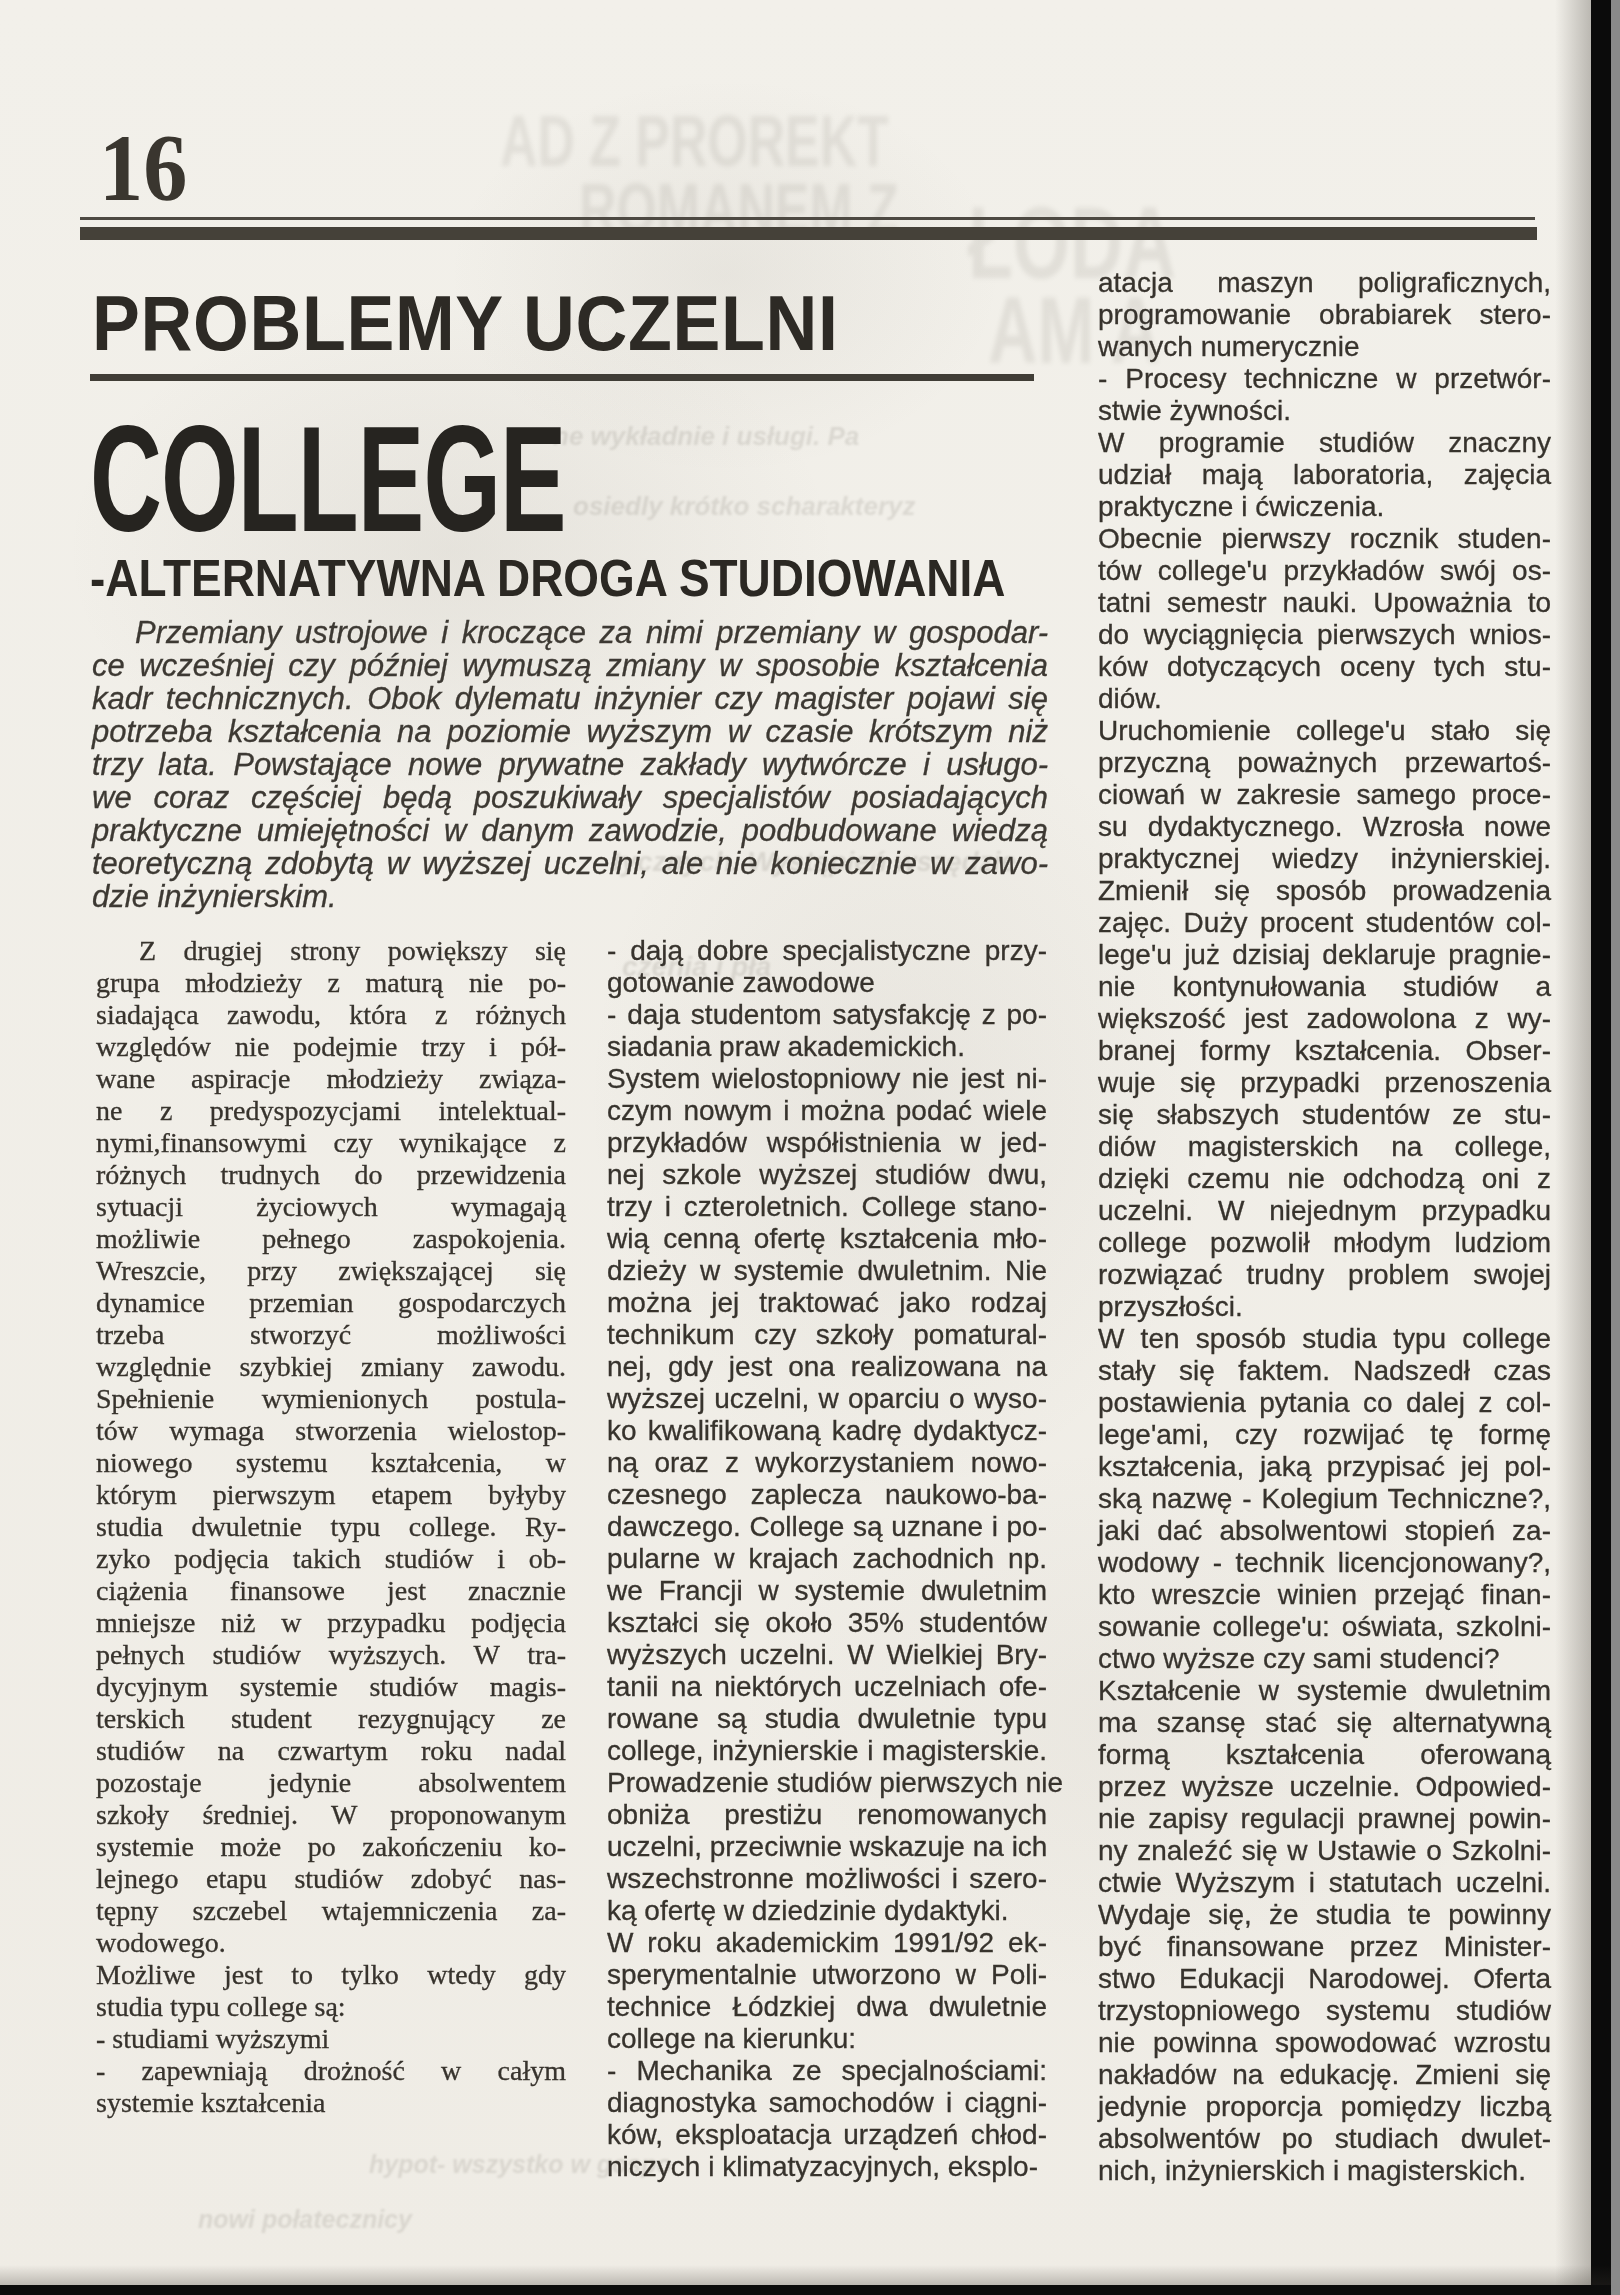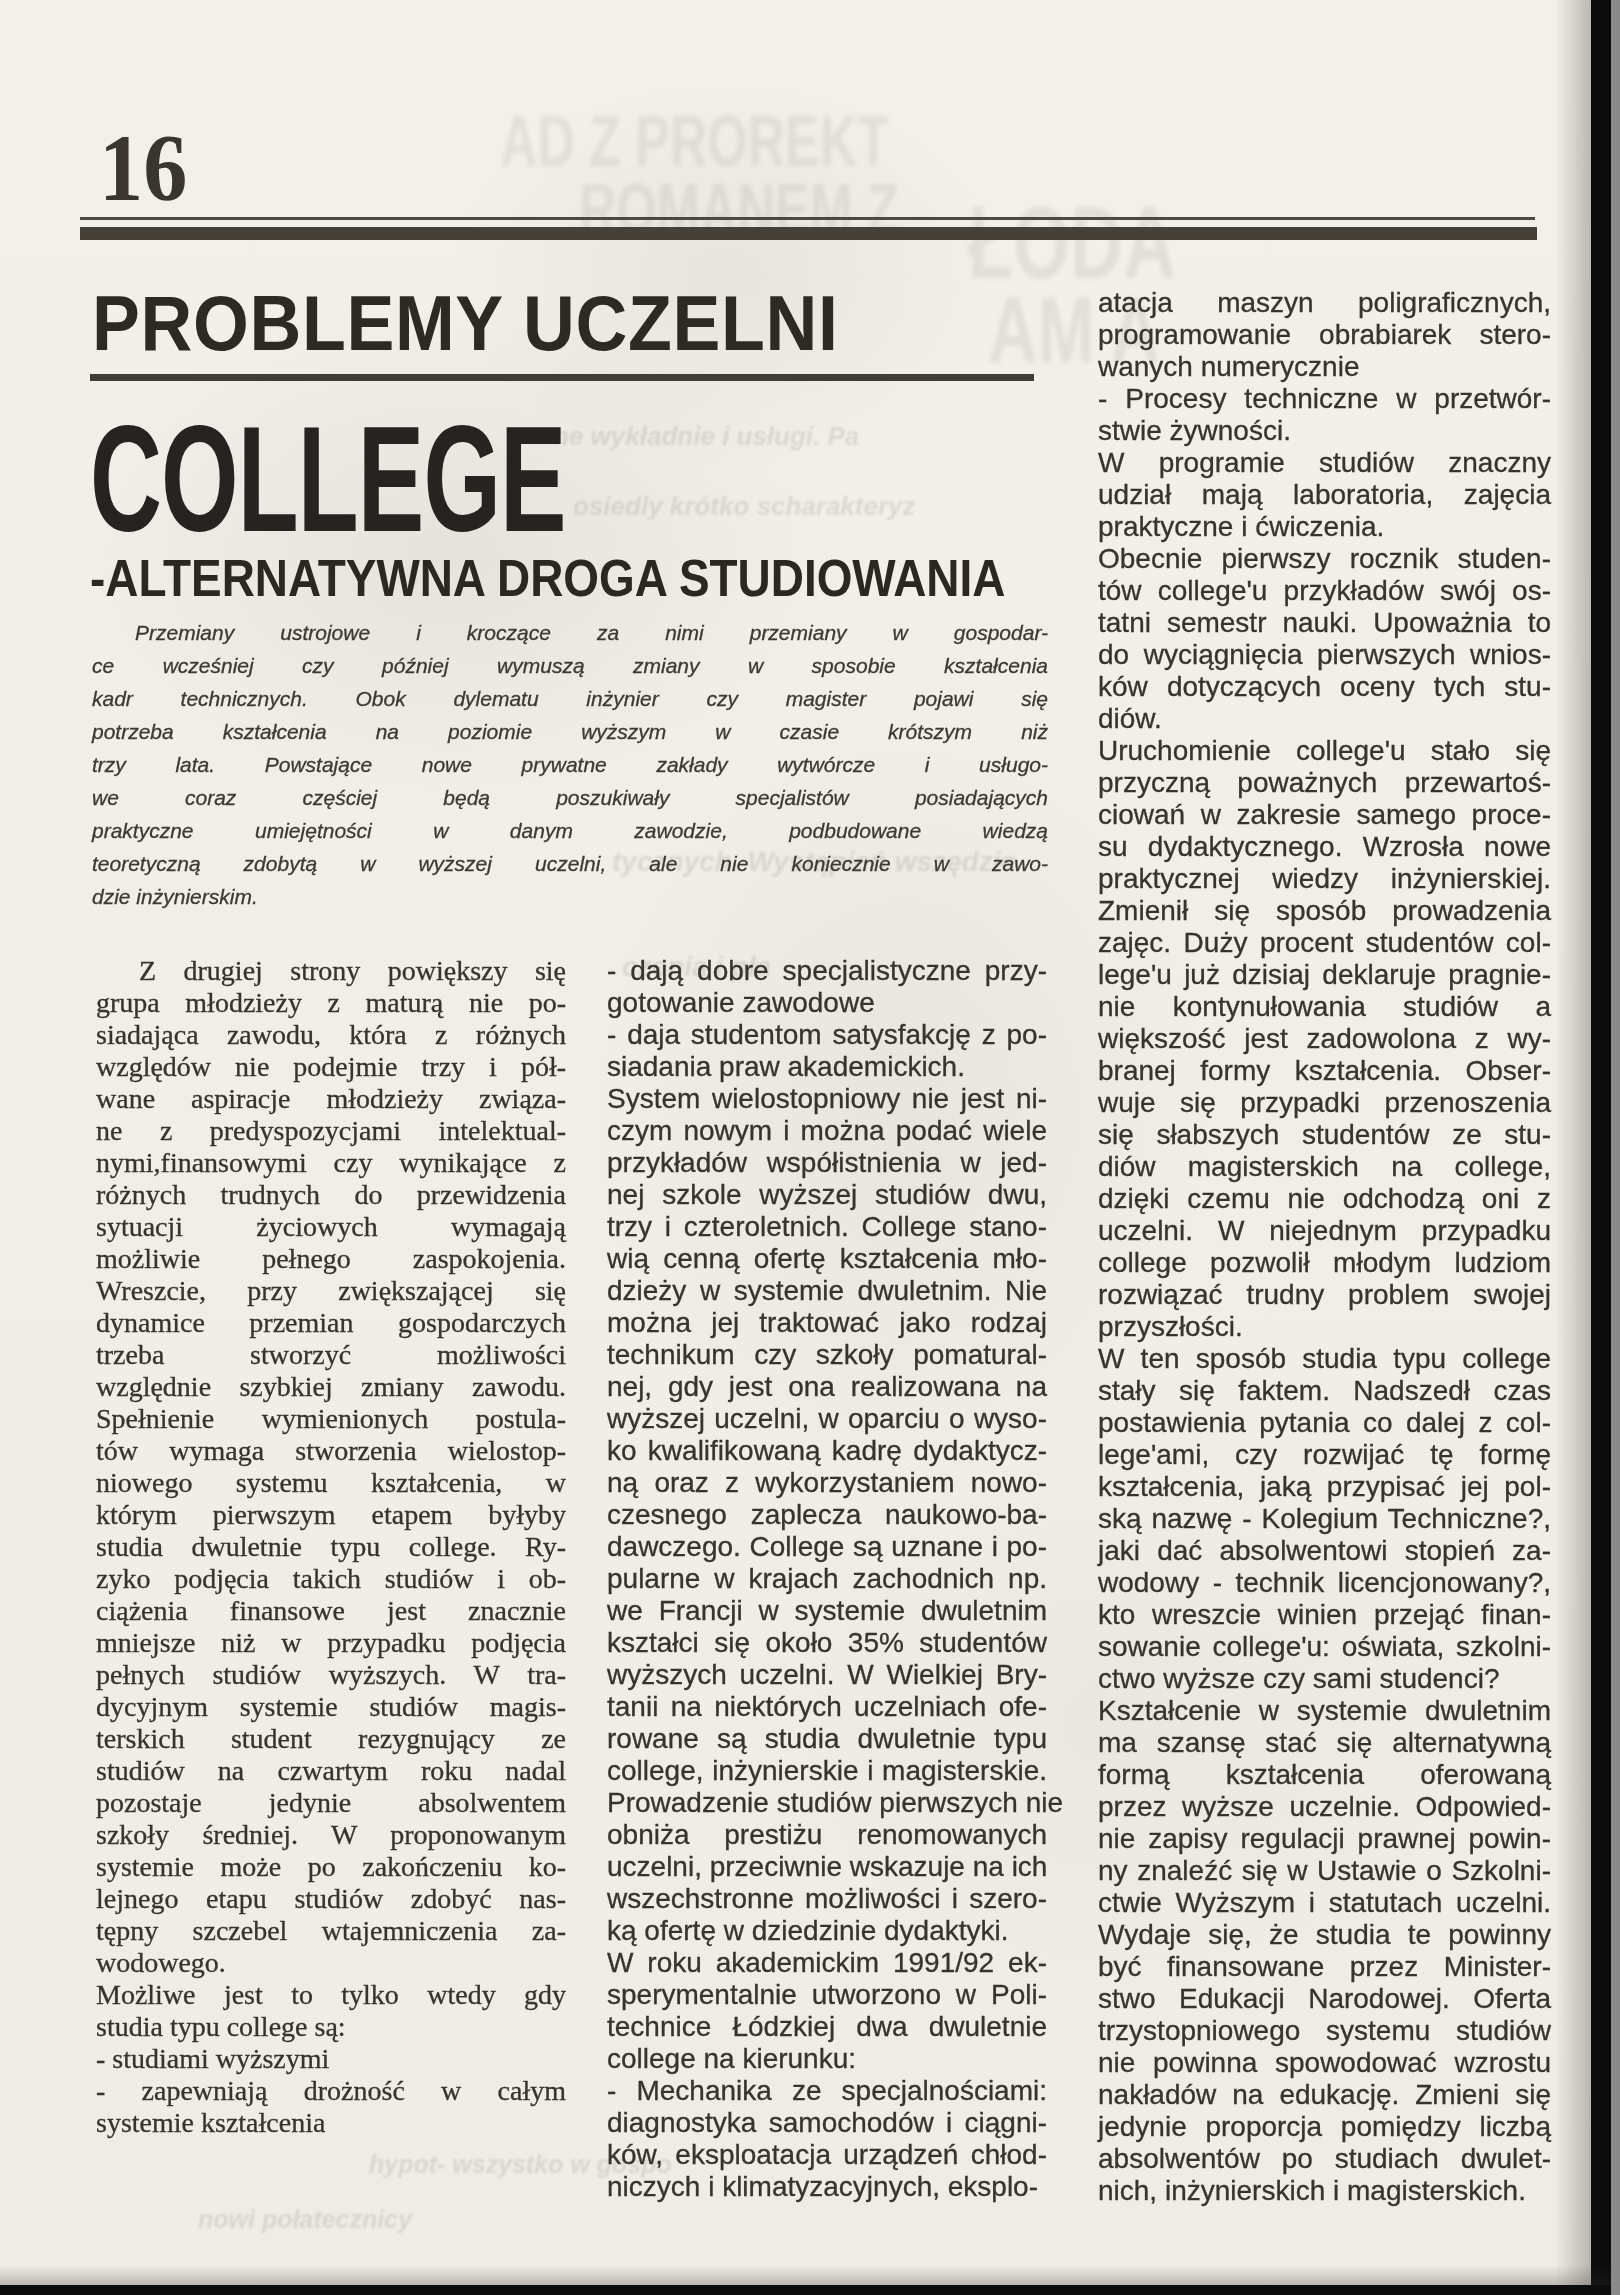--- a/index.html
+++ b/index.html
@@ -39,24 +39,24 @@
   }
   
   .bl{
     text-align:justify;text-align-last:justify;white-space:nowrap;
     -webkit-text-stroke:0.3px currentColor;
   }
   .bl.end{text-align-last:left;}
   .bl.ind{padding-left:43px;}
   .lead{
     position:absolute;left:92px;top:616px;width:956px;
-    font-style:italic;font-size:21px;color:#3d3933;
+    font-style:italic;font-size:31px;color:#3d3933;
   }
   .lead .bl{height:33px;line-height:33px;}
-  .col{position:absolute;font-size:28px;color:#37332d;margin-top:20px;}
+  .col{position:absolute;font-size:28px;color:#37332d;}
   .col .bl{height:32px;line-height:32px;}
   #col1{left:96px;top:935px;width:470px;font-family:Liberation Serif, serif;}
   #col2{left:607px;top:935px;width:440px;}
   #col3{left:1098px;top:267px;width:453px;}
   
   .ghosts{position:absolute;inset:0;pointer-events:none;}
   .ghost{
     position:absolute;color:#6f6a60;opacity:.12;filter:blur(2.6px);
     font-weight:900;white-space:nowrap;line-height:1;transform:scaleX(.72);transform-origin:left top;
   }

